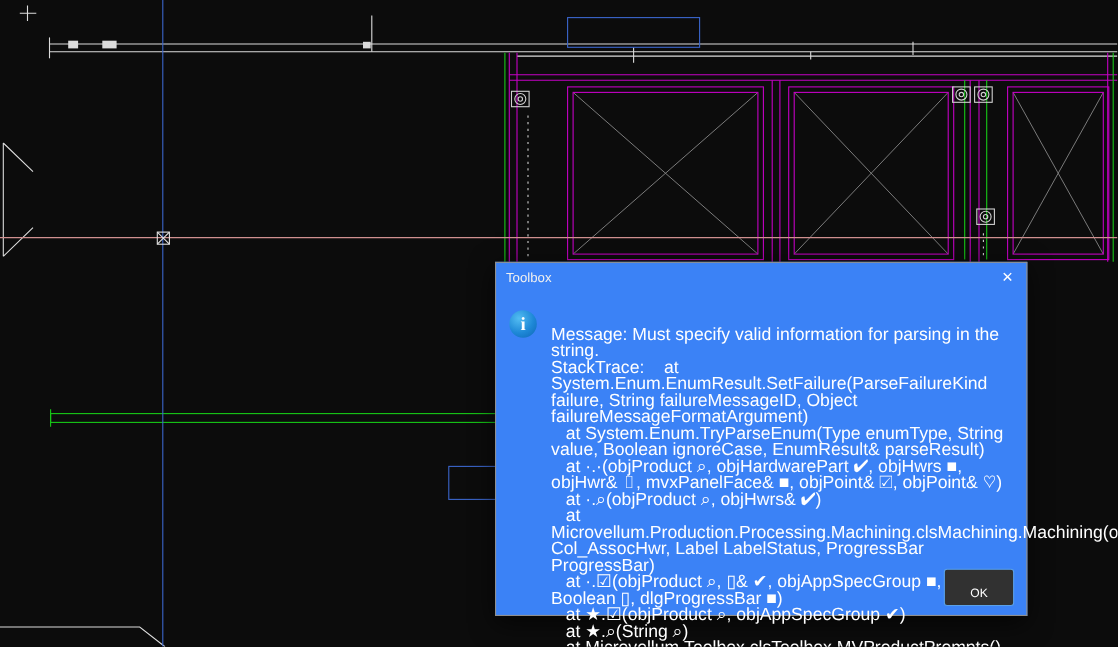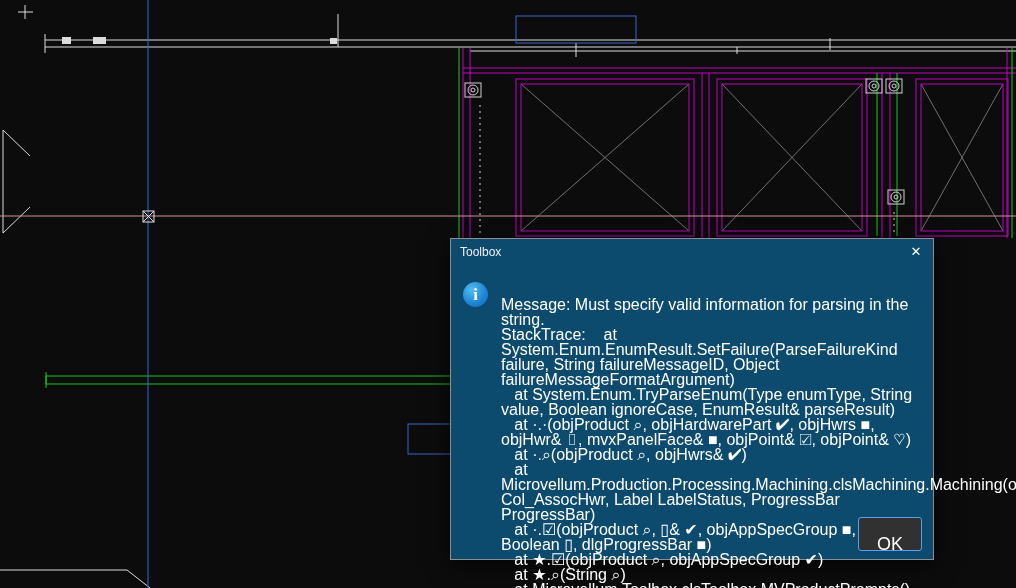--- a/index.html
+++ b/index.html
@@ -29,21 +29,21 @@
     text-align: center;
     color: #e8e8e8;
     font-family: "DejaVu Sans", sans-serif;
     font-size: 20px;
     letter-spacing: 1px;
   }
   .dialog {
     position: absolute;
     left: 450px; top: 238px;
     width: 484px; height: 322px;
-    background: #0c4a6e;
+    background: #3b82f6;
     border: 1px solid #8f8f8f;
     box-sizing: border-box;
     box-shadow: 0 6px 22px rgba(0,0,0,0.65);
     color: #ffffff;
   }
   .titlebar {
     height: 26px;
     display: flex;
     align-items: center;
     justify-content: space-between;
@@ -93,21 +93,21 @@
     white-space: pre-wrap;
   }
   .ok-button {
     position: absolute;
     right: 11px; bottom: 8px;
     width: 64px; height: 23px;
     background: #313131;
     color: #ffffff;
     border: 1px solid #5aa0e8;
     border-radius: 3px;
-    font-size: 18px;
+    font-size: 11px;
     font-family: "Liberation Sans", sans-serif;
     padding: 16px;
   }
 </style>
 </head>
 <body>
 
 <div class="canvas">
 
   <svg width="1016" height="588" viewBox="0 0 1016 588">

